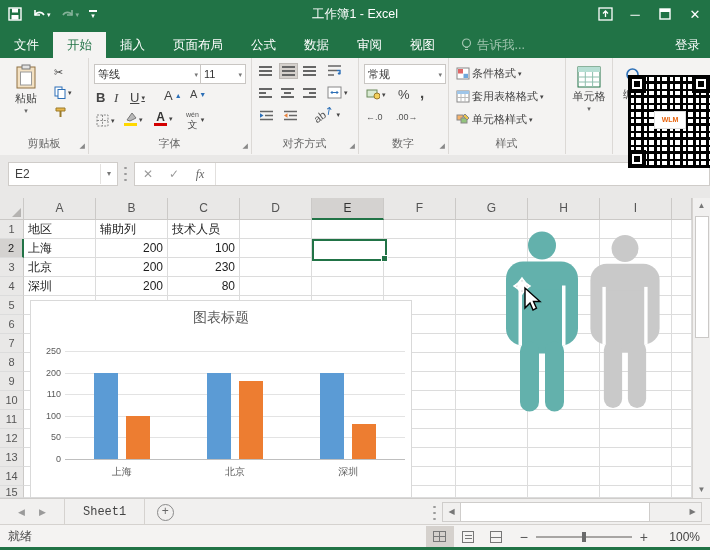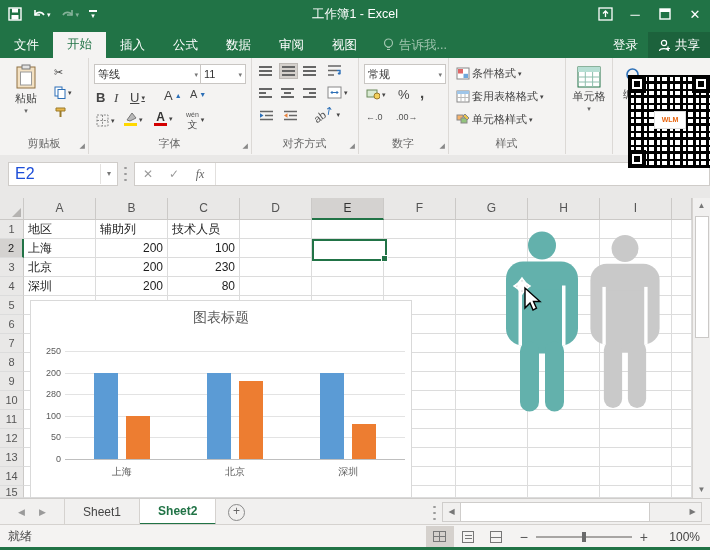--- a/index.html
+++ b/index.html
@@ -12,21 +12,21 @@
   .qat .btn{display:flex;align-items:center;color:#fff;font-size:12px;gap:1px;}
   .qat svg{display:block}
   .dim{opacity:.45}
   .caret{font-size:7px;line-height:7px;}
   .wtitle{position:absolute;left:0;top:0;width:710px;height:28px;text-align:center;line-height:28px;font-size:12.5px;color:#fff;}
   .winctl{position:absolute;right:0;top:0;height:28px;display:flex;}
   .winctl .wbtn{width:30px;height:28px;display:flex;align-items:center;justify-content:center;color:#fff;font-size:13px;}
   
   .tabrow{position:absolute;left:0;top:28px;width:710px;height:30px;background:#217346;display:flex;align-items:flex-end;}
   .rtab{height:26px;line-height:26px;padding:0 14px;color:#fff;font-size:12.5px;white-space:nowrap;}
-  .rtab.active{background:#f4f3f2;color:#217346;font-family:Liberation Mono, monospace;}
+  .rtab.active{background:#f4f3f2;color:#217346;}
   .tellme{display:flex;align-items:center;gap:5px;color:#9fc4ae;font-size:12.5px;padding:0 12px;height:26px;}
   .tabspacer{flex:1}
   .signin{color:#fff;font-size:12.5px;padding:0 10px;height:26px;line-height:26px;}
   .share{display:flex;align-items:center;gap:4px;color:#fff;font-size:12.5px;padding:0 10px;height:26px;background:rgba(0,0,0,.14);}
   
   .ribbon{position:absolute;left:0;top:58px;width:710px;height:97px;background:#f4f3f2;border-bottom:1px solid #d5d2cf;font-size:11px;color:#444;}
   .rgroup{position:absolute;top:0;height:96px;border-right:1px solid #dcd9d6;}
   .glabel{position:absolute;bottom:3px;left:0;right:0;text-align:center;color:#666;font-size:11px;}
   .launcher{position:absolute;bottom:4px;right:3px;font-size:7px;color:#888;}
   .bigbtn{position:absolute;display:flex;flex-direction:column;align-items:center;gap:1px;color:#444;}
@@ -56,21 +56,21 @@
   .qr{position:absolute;left:628px;top:17px;width:82px;height:93px;background:
       repeating-linear-gradient(90deg,#000 0 3px,transparent 3px 6px,#000 6px 8px,transparent 8px 13px),
       repeating-linear-gradient(0deg,#000 0 3px,#fff 3px 7px,#000 7px 9px,#fff 9px 14px);z-index:30;}
   .finder{position:absolute;width:18px;height:18px;border:4px solid #000;background:#fff;box-sizing:border-box;}
   .finder i{position:absolute;left:2px;top:2px;width:6px;height:6px;background:#000;}
   .qrlogo{position:absolute;left:26px;top:36px;width:30px;height:16px;background:#fff;border:1px solid #ddd;
           font-size:7px;line-height:15px;text-align:center;color:#e8630c;font-weight:bold;}
   
   .fbar{position:absolute;left:0;top:155px;width:710px;height:43px;background:#e9e8e7;border-bottom:1px solid #cfcdcb;}
   .namebox{position:absolute;left:8px;top:7px;width:108px;height:22px;background:#fff;border:1px solid #cfccc9;display:flex;align-items:center;}
-  .namebox .nb{flex:1;padding-left:6px;font-size:16px;color:#1d4ed8;}
+  .namebox .nb{flex:1;padding-left:6px;font-size:12px;color:#404040;}
   .namebox .caret{width:16px;text-align:center;color:#777;border-left:1px solid #e4e2e0;line-height:20px;font-size:8px;}
   .dots3{position:absolute;left:124px;top:10px;width:3px;height:16px;background:radial-gradient(circle,#9a9a9a 1px,transparent 1.4px) 0 0/3px 6px;}
   .fxbar{position:absolute;left:134px;top:7px;right:0;height:22px;background:#fff;border:1px solid #cfccc9;display:flex;align-items:center;}
   .fxbtn{width:26px;text-align:center;color:#9a9a9a;font-size:12px;}
   .fxfx{font-family:"Liberation Serif","DejaVu Serif",serif;font-style:italic;color:#666;}
   .fxsep{width:1px;height:22px;background:#e2e0de;margin:0 2px;}
   .forminput{flex:1;font-size:12px;color:#222;padding-left:6px;}
   .wordlm{position:absolute;right:2px;top:3px;z-index:40;text-align:right;line-height:1;}
   .wordlm .w1{font-size:19px;font-weight:bold;font-style:italic;color:#2c6fb7;letter-spacing:-1px;}
   .wordlm .w2{font-size:15px;font-weight:bold;color:#fff;background:#e8630c;padding:1px 2px;}
@@ -102,21 +102,21 @@
   .gline{position:absolute;left:34px;width:340px;height:1px;background:#e3e3e3;}
   .plotaxis{position:absolute;left:34px;top:158px;width:340px;height:1px;background:#bfbfbf;}
   .bar{position:absolute;z-index:2;}
   .catlab{position:absolute;top:164px;width:100px;text-align:center;font-size:10px;color:#595959;}
   
   .person{position:absolute;z-index:3;}
   .cursor{position:absolute;left:512px;top:78px;z-index:9;}
   
   .sheetbar{position:absolute;left:0;top:498px;width:710px;height:26px;background:#f1f0ef;border-top:1px solid #cfcdcb;display:flex;align-items:stretch;font-size:12px;color:#555;}
   .snav{width:64px;display:flex;align-items:center;justify-content:center;gap:14px;color:#9a9a9a;font-size:9px;}
-  .stab{padding:0 18px;display:flex;align-items:center;border-right:1px solid #d5d2cf;color:#444;}
+  .stab{padding:0 18px;display:flex;align-items:center;border-right:1px solid #d5d2cf;color:#444;font-family:Liberation Mono, monospace;}
   .stab.first{border-left:1px solid #d5d2cf;}
   .stab.active{background:#fff;color:#217346;font-weight:bold;border-bottom:2px solid #217346;}
   .addsheet{width:40px;display:flex;align-items:center;justify-content:center;}
   .addsheet span{width:15px;height:15px;border:1px solid #8a8a8a;border-radius:50%;color:#666;font-size:12px;line-height:13px;text-align:center;}
   .sheetspacer{flex:1}
   .dots3b{width:3px;margin:5px 6px 0 0;height:16px;background:radial-gradient(circle,#9a9a9a 1px,transparent 1.4px) 0 0/3px 6px;}
   .hscroll{width:258px;margin:3px 8px 3px 0;background:#f1f0ef;border:1px solid #cfcdcb;display:flex;}
   .hscroll .harr{width:17px;text-align:center;font-size:8px;color:#777;line-height:18px;}
   .hthumb{flex:1;background:#fff;border-left:1px solid #cfcdcb;border-right:1px solid #cfcdcb;margin-right:34px;}
   
@@ -187,41 +187,34 @@
           </svg>
       </span>
       <span class="wbtn" style="font-weight:bold;">✕</span>
     </div>
   </div>
 
   <div class="tabrow">
     <span class="rtab">文件</span>
     <span class="rtab active">开始</span>
     <span class="rtab">插入</span>
+    <span class="rtab">页面布局</span>
     <span class="rtab">公式</span>
     <span class="rtab">数据</span>
     <span class="rtab">审阅</span>
     <span class="rtab">视图</span>
     <span class="tellme">
       <svg width="11" height="14" viewBox="0 0 11 14">
           <circle cx="5.5" cy="5" r="4" fill="none" stroke="#9fc4ae" stroke-width="1.2"></circle>
           <path d="M4 9.5 h3 M4 11.5 h3" stroke="#9fc4ae" stroke-width="1.2"></path>
         </svg>
       <span>告诉我...</span>
     </span>
     <span class="tabspacer"></span>
     <span class="signin">登录</span>
-    <span class="share">
-      <svg width="13" height="13" viewBox="0 0 13 13">
-          <circle cx="6" cy="4" r="2.6" fill="none" stroke="#fff" stroke-width="1.2"></circle>
-          <path d="M1.5 12 C1.5 8.8, 10.5 8.8, 10.5 12" fill="none" stroke="#fff" stroke-width="1.2"></path>
-          <path d="M10 7.5 v4 M8 9.5 h4" stroke="#fff" stroke-width="1.2"></path>
-        </svg>
-      <span>共享</span>
-    </span>
   </div>
 
   <div class="ribbon">
 
     <div class="rgroup" style="left:0;width:88px;">
       <div class="bigbtn" style="left:6px;top:6px;width:40px;">
         <svg width="22" height="26" viewBox="0 0 22 26">
             <rect x="2" y="3" width="18" height="21" fill="#f3e1c3" stroke="#8f7142"></rect>
             <rect x="7" y="1" width="8" height="4" fill="#e3e3e3" stroke="#777"></rect>
             <rect x="5.5" y="8" width="11" height="13" fill="#fff" stroke="#9a9a9a"></rect>
@@ -664,21 +657,21 @@
       </div>
 
     <div class="chart">
       <div class="ctitle">图表标题</div>
       <div id="chart-plot">
           <div class="tick" style="left:2px;top:153px">0</div>
           <div class="tick" style="left:2px;top:131.4px">50</div>
           <div class="gline" style="top:136.4px"></div>
           <div class="tick" style="left:2px;top:109.8px">100</div>
           <div class="gline" style="top:114.8px"></div>
-          <div class="tick" style="left:2px;top:88.2px">280</div>
+          <div class="tick" style="left:2px;top:88.2px">110</div>
           <div class="gline" style="top:93.2px"></div>
           <div class="tick" style="left:2px;top:66.6px">200</div>
           <div class="gline" style="top:71.6px"></div>
           <div class="tick" style="left:2px;top:45px">250</div>
           <div class="gline" style="top:50px"></div>
           <div class="plotaxis"></div>
           <div class="catlab" style="left:40.66666666666666px">上海</div>
           <div class="bar" style="left:62.66666666666666px;top:71.6px;width:24px;height:86.4px;background:#5B9BD5"></div>
           <div class="bar" style="left:94.66666666666666px;top:114.8px;width:24px;height:43.2px;background:#ED7D31"></div>
           <div class="catlab" style="left:154px">北京</div>
@@ -739,21 +732,20 @@
       <span class="arr" style="bottom:0;">▼</span>
     </div>
   </div>
 
   <div class="sheetbar">
     <span class="snav">
       <span>◀</span>
       <span>▶</span>
     </span>
     <span class="stab first">Sheet1</span>
-    <span class="stab active">Sheet2</span>
     <span class="addsheet">
         <span>+</span>
       </span>
     <span class="sheetspacer"></span>
     <span class="dots3b"></span>
     <span class="hscroll">
       <span class="harr">◀</span>
       <span class="hthumb"></span>
       <span class="harr">▶</span>
     </span>

